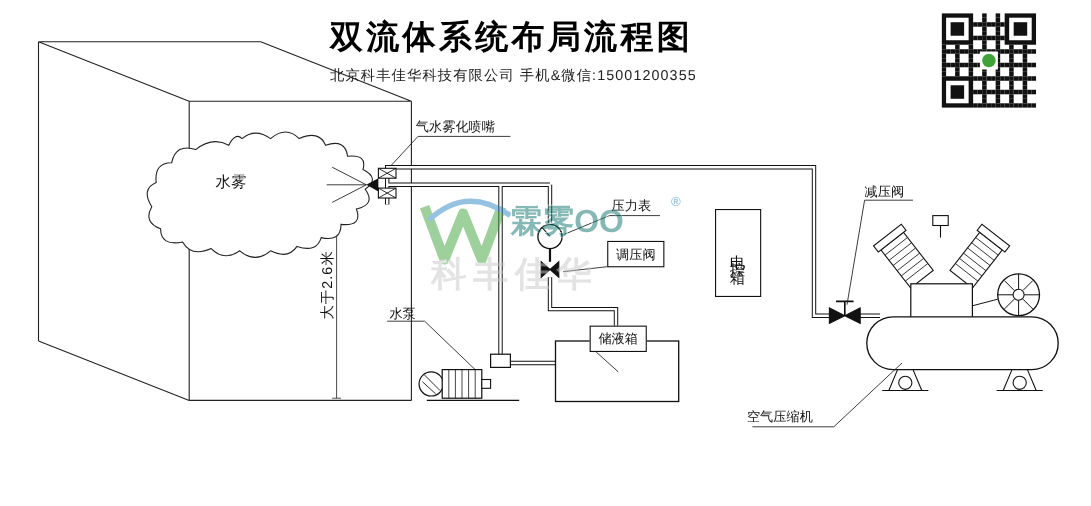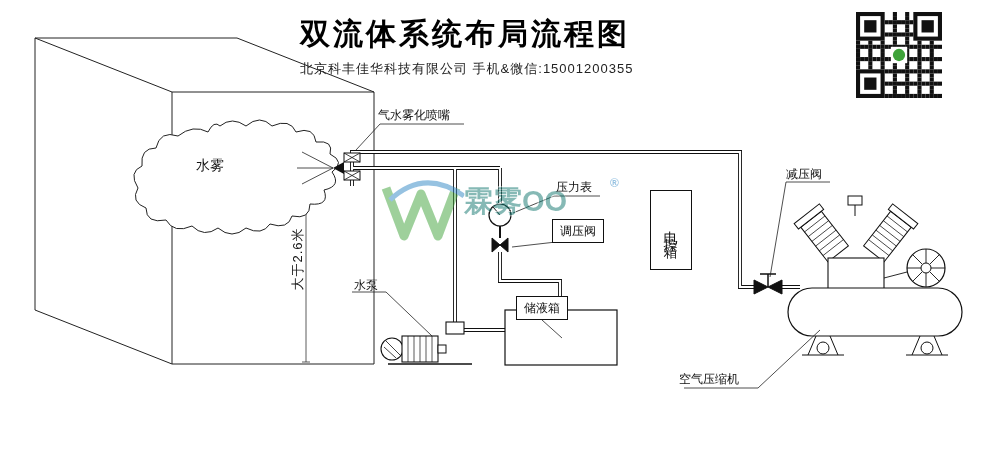--- a/index.html
+++ b/index.html
@@ -130,20 +130,21 @@
                M786 182 H830 M786 182 L770 277
                M684 388 H758 M758 388 L820 330" fill="none" stroke="#222" stroke-width="0.8"></path>
     </g>
   </svg>
 
   <div class="abs watermark">
     <svg width="110" height="80" style="position:absolute;left:6px;top:8px">
       <path d="M12 14 L30 62 L47 20 L64 62 L82 14" fill="none" stroke="#3fa33a" stroke-width="9" stroke-linejoin="round"></path>
       <path d="M16 26 Q50 -6 90 22" fill="none" stroke="#2f86c5" stroke-width="5"></path>
     </svg>
+    <div class="wm-gray" style="color:#c9c9c9">科丰佳华</div>
     <div class="wm-brand" style="color:#0f766e">霖雾OO</div>
     <div class="wm-reg" style="color:#2f86c5">®</div>
   </div>
 
   <div class="abs title">双流体系统布局流程图</div>
   <div class="abs subtitle">北京科丰佳华科技有限公司 手机&amp;微信:15001200355</div>
 
   <svg class="abs qr" viewBox="0 0 84 84">
     <rect x="0" y="0" width="84" height="84" fill="#fff"></rect>
     <g id="qr-modules">
@@ -320,17 +321,17 @@
     <circle cx="42" cy="42" r="6" fill="#3fa33a"></circle>
   </svg>
 
   <div class="lbl" style="left:196px;top:158px;font-size:14px">水雾</div>
   <div class="lbl" style="left:378px;top:108px">气水雾化喷嘴</div>
   <div class="lbl abs vlabel">大于2.6米</div>
   <div class="lbl" style="left:556px;top:180px">压力表</div>
   <div class="lbl boxed" style="left:552px;top:219px">调压阀</div>
   <div class="lbl abs ctrlbox">电控箱</div>
   <div class="lbl" style="left:354px;top:278px">水泵</div>
-  <div class="lbl boxed" style="left:516px;top:296px">储液箱</div>
+  <div class="lbl boxed" style="left:536px;top:296px">储液箱</div>
   <div class="lbl" style="left:786px;top:167px">减压阀</div>
   <div class="lbl" style="left:679px;top:372px">空气压缩机</div>
 
 </div>
 
 </body></html>

